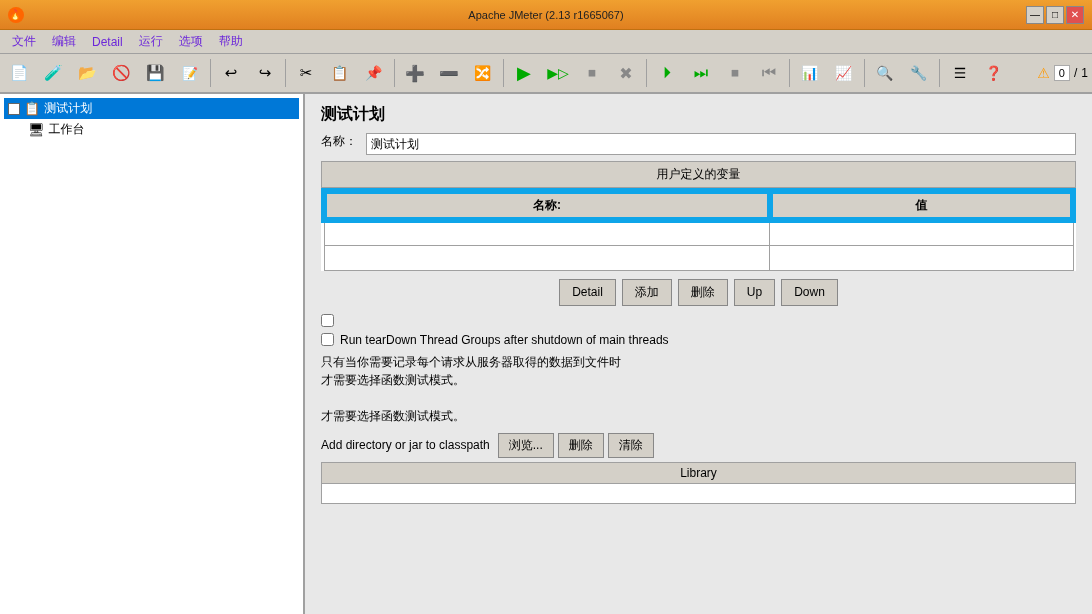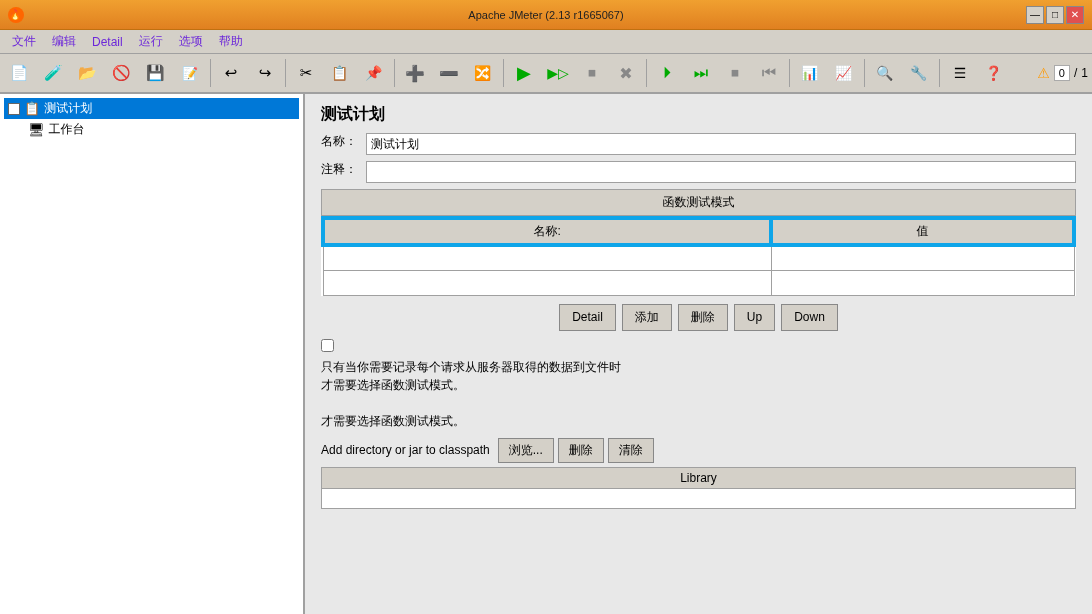--- a/index.html
+++ b/index.html
@@ -196,24 +196,24 @@
       margin-bottom: 0;
     }
     .var-table {
       width: 100%;
       border-collapse: collapse;
       background: #fff;
       border: 1px solid #a0a0a0;
       border-top: none;
     }
     .var-table th {
-      border: 4px solid #0ea5e9;
+      border: 6px solid #0ea5e9;
       padding: 3px 8px;
       background: #d4d0c8;
-      font-weight: normal;
+      font-weight: bold;
       font-size: 12px;
     }
     .var-table td {
       border: 1px solid #a0a0a0;
       padding: 3px 8px;
       height: 22px;
     }
     .var-table-body {
       height: 50px;
     }
@@ -455,26 +455,22 @@
 
   <div class="right-panel">
     <div class="panel-title">测试计划</div>
     <div class="panel-content">
 
       <div class="field-row">
         <span class="field-label">名称：</span>
         <input class="field-input" type="text" value="测试计划" style="">
       </div>
 
-      <div class="field-row">
-        <span class="field-label">注释：</span>
-        <input class="field-input" type="text" style="">
-      </div>
-
-      <div class="section-title">函数测试模式</div>
+
+      <div class="section-title">用户定义的变量</div>
       <table class="var-table">
         <thead>
           <tr>
             <th>名称:</th>
             <th>值</th>
           </tr>
         </thead>
         <tbody class="var-table-body">
           <tr>
             <td></td>
@@ -491,20 +487,24 @@
         <button class="action-btn">Detail</button>
         <button class="action-btn">添加</button>
         <button class="action-btn">删除</button>
         <button class="action-btn">Up</button>
         <button class="action-btn">Down</button>
       </div>
 
       <div class="check-row">
         <input type="checkbox" style="">
       </div>
+      <div class="check-row">
+        <input type="checkbox" style="">
+        <span>Run tearDown Thread Groups after shutdown of main threads</span>
+      </div>
 
       <div class="desc-text">
         <span>只有当你需要记录每个请求从服务器取得的数据到文件时</span><br>
         <span>才需要选择函数测试模式。</span><br>
         <br>
         <span>才需要选择函数测试模式。</span>
       </div>
 
       <div class="classpath-row">
         <span class="classpath-label">Add directory or jar to classpath</span>

